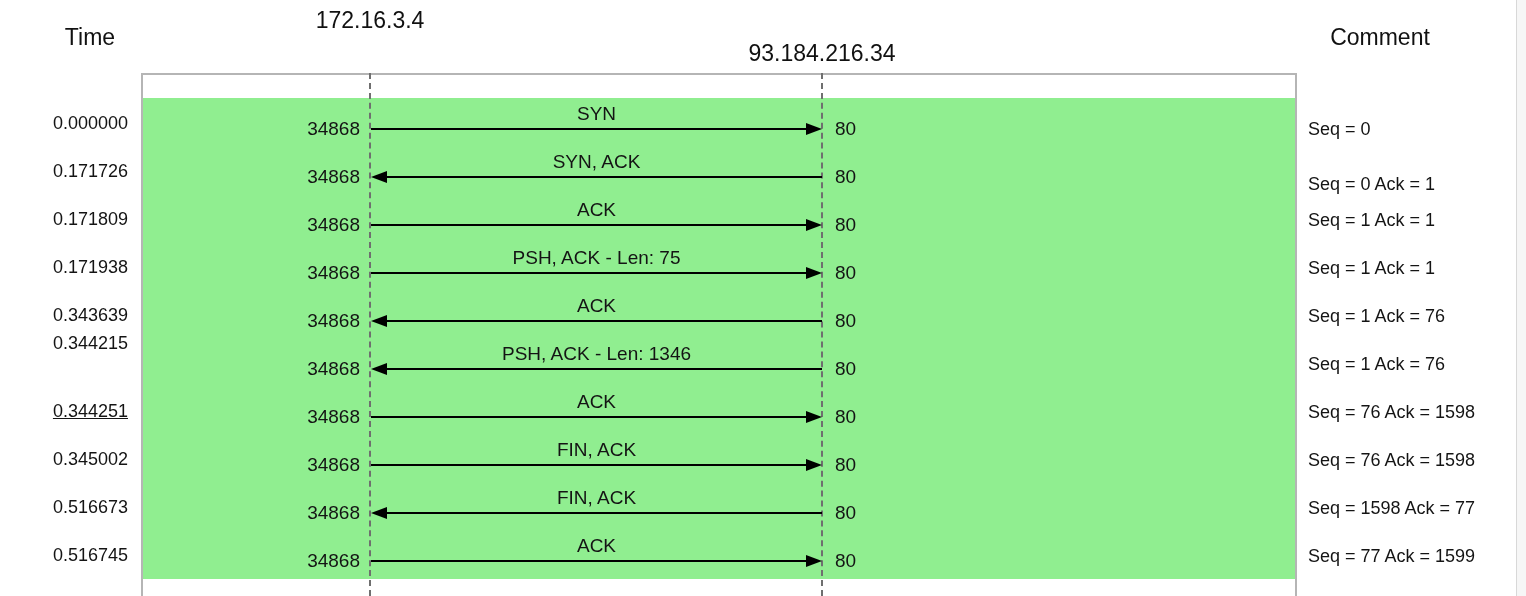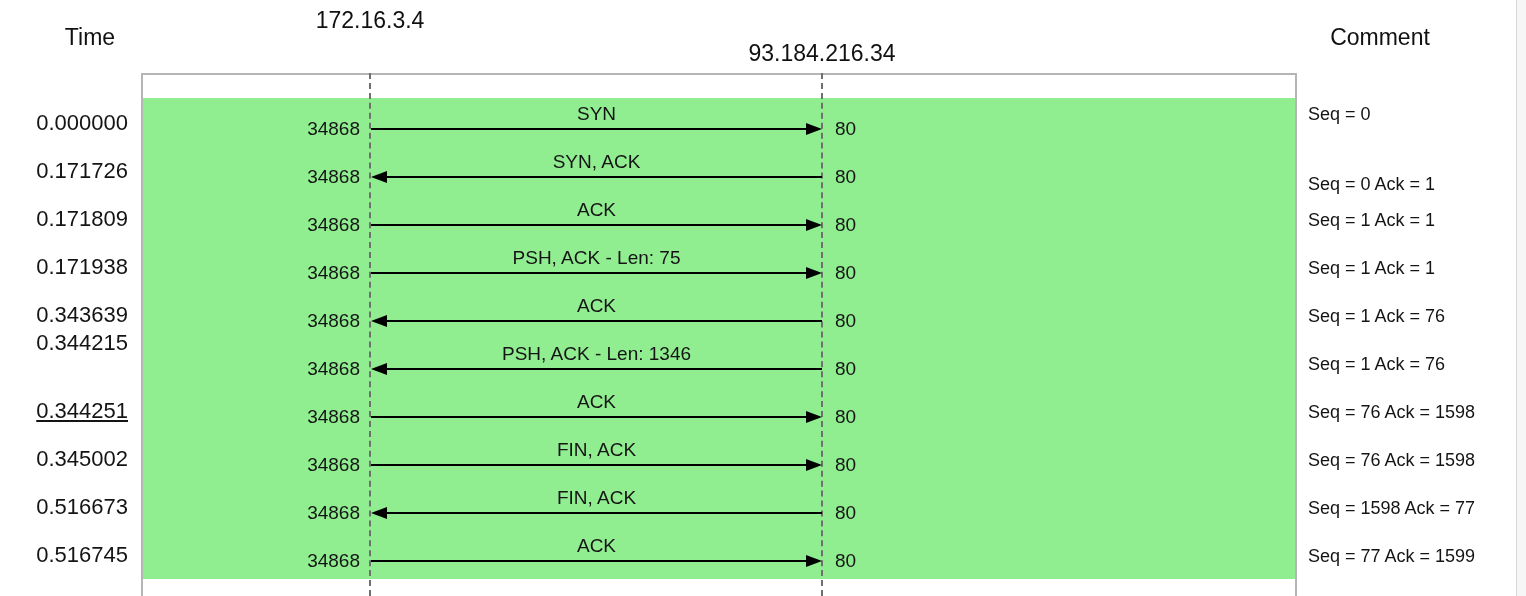--- a/index.html
+++ b/index.html
@@ -27,21 +27,21 @@
   }
   .lifeline {
     position: absolute; top: 73px; height: 523px; width: 0;
     border-left: 2px dashed #6f6f6f;
   }
   #lifeline-a { left: 369px; }
   #lifeline-b { left: 821px; }
 
   .row-time {
     position: absolute; left: 0; width: 128px; text-align: right;
-    font-size: 22px; height: 26px; line-height: 26px; white-space: nowrap;
+    font-size: 18px; height: 26px; line-height: 26px; white-space: nowrap;
   }
   .row-comment {
     position: absolute; left: 1308px; font-size: 18px;
     height: 26px; line-height: 26px; white-space: nowrap;
   }
   .port {
     position: absolute; font-size: 19px; height: 26px; line-height: 26px;
     white-space: nowrap;
   }
   .port-src { left: 242px; width: 118px; text-align: right; }
@@ -77,21 +77,21 @@
 <div class="lifeline" id="lifeline-a" style="border-left-color: rgb(111, 111, 111);"></div>
 <div class="lifeline" id="lifeline-b" style="border-left-color: rgb(111, 111, 111);"></div>
 
 <div id="rows">
     <div class="row-time" style="top: 110px;">0.000000</div>
     <div class="port port-src" style="top: 116px;">34868</div>
     <div class="port port-dst" style="top: 116px;">80</div>
     <div class="msg-label" style="top: 103px;">SYN</div>
     <div class="arrow-line" style="top: 128px; background: rgb(0, 0, 0); left: 371px; width: 437px;"></div>
     <div class="arrow-head right" style="top: 123px; left: 806px; border-left-color: rgb(0, 0, 0);"></div>
-    <div class="row-comment" style="top: 101px;">Seq = 0</div>
+    <div class="row-comment" style="top: 116px;">Seq = 0</div>
     <div class="row-time" style="top: 158px;">0.171726</div>
     <div class="port port-src" style="top: 164px;">34868</div>
     <div class="port port-dst" style="top: 164px;">80</div>
     <div class="msg-label" style="top: 151px;">SYN, ACK</div>
     <div class="arrow-line" style="top: 176px; background: rgb(0, 0, 0); left: 385px; width: 437px;"></div>
     <div class="arrow-head left" style="top: 171px; left: 371px; border-right-color: rgb(0, 0, 0);"></div>
     <div class="row-comment" style="top: 159px; margin-top: 12px;">Seq = 0 Ack = 1</div>
     <div class="row-time" style="top: 206px;">0.171809</div>
     <div class="port port-src" style="top: 212px;">34868</div>
     <div class="port port-dst" style="top: 212px;">80</div>

